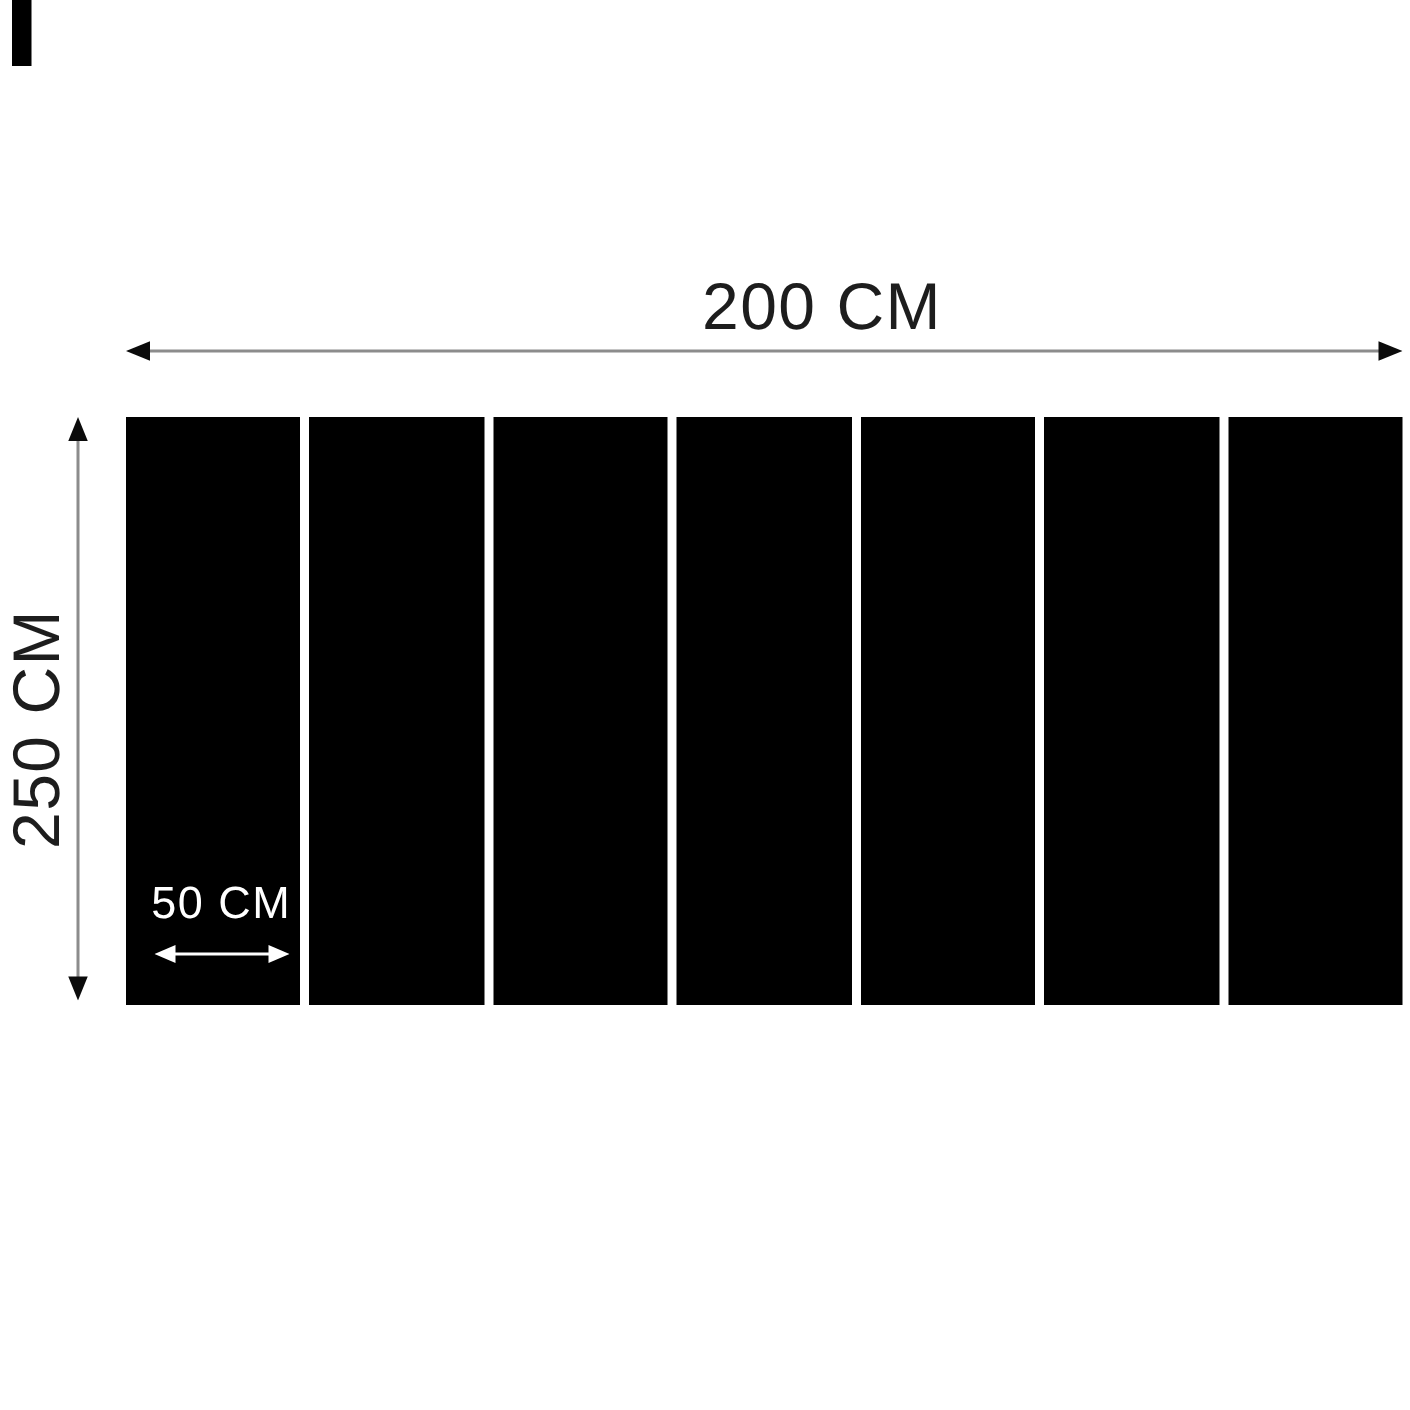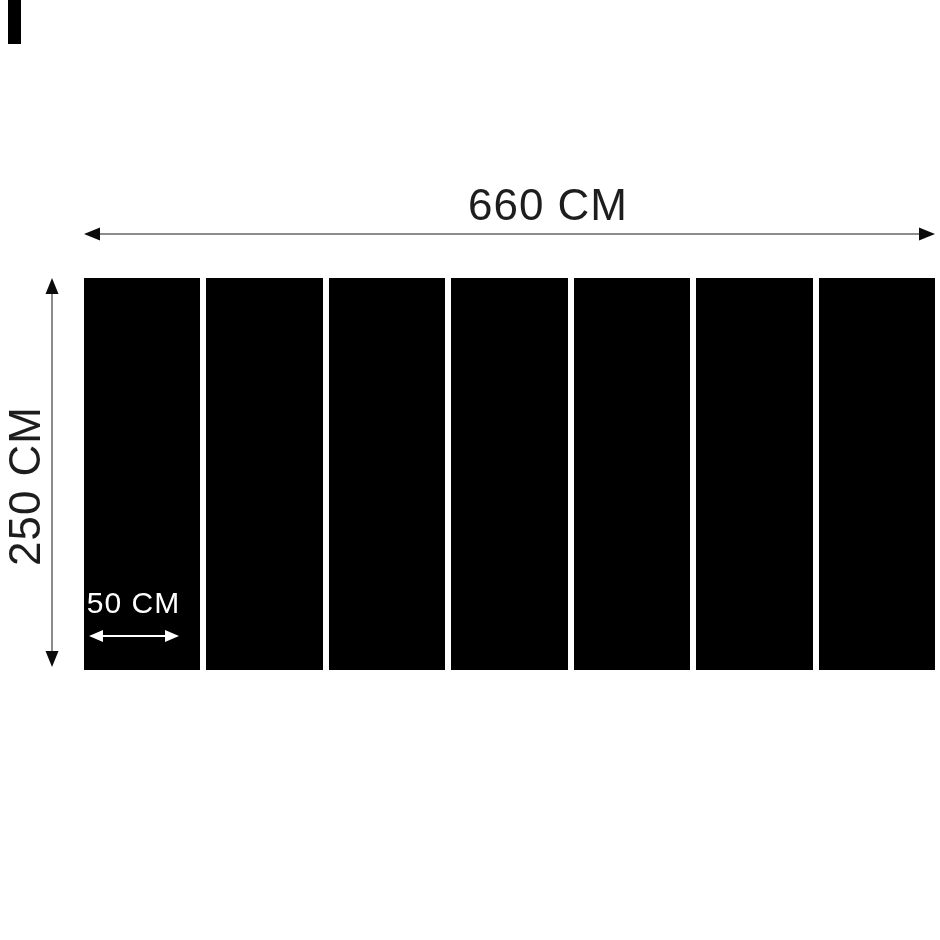--- a/index.html
+++ b/index.html
@@ -69,21 +69,21 @@
     height: 392px;
     display: flex;
     gap: 6px;
   }
   .panel {
     flex: 1 1 0;
     background: #000000;
   }
   .slat-overlay {
     position: absolute;
-    left: 75px;
+    left: 89px;
     top: 278px;
     width: 117px;
     height: 292px;
   }
   .slat-width-label {
     position: absolute;
     left: 50%;
     top: 310px;
     transform: translateX(-50%);
     font-size: 30px;
@@ -102,21 +102,21 @@
     height: 14px;
   }
 </style>
 </head>
 <body>
 
 <div class="stage">
 
   <div class="corner-mark"></div>
 
-  <div class="width-label">660 CM</div>
+  <div class="width-label">200 CM</div>
 
   <svg class="h-dim-arrow" viewBox="0 0 851 16" xmlns="http://www.w3.org/2000/svg">
     <line x1="14" y1="8" x2="837" y2="8" stroke="#8c8c8c" stroke-width="2"></line>
     <polygon points="0,8 16,1.5 16,14.5" fill="#0b0b0b"></polygon>
     <polygon points="851,8 835,1.5 835,14.5" fill="#0b0b0b"></polygon>
   </svg>
 
   <div class="height-label">250 CM</div>
 
   <svg class="v-dim-arrow" viewBox="0 0 16 389" xmlns="http://www.w3.org/2000/svg">

